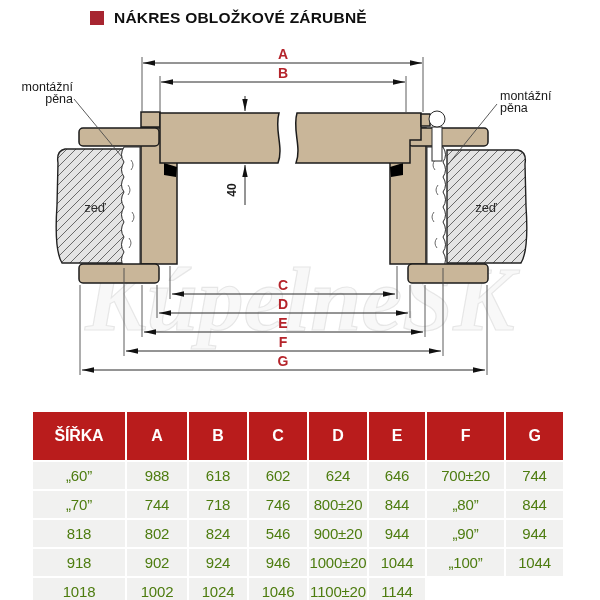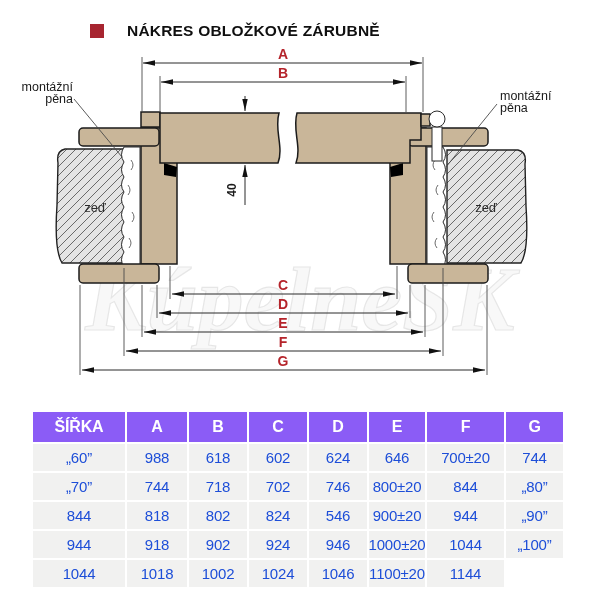--- a/index.html
+++ b/index.html
@@ -2,43 +2,43 @@
 <html><head>
 <meta charset="utf-8">
 <style>
   html,body{margin:0;padding:0}
   body{
     width:600px;height:600px;position:relative;overflow:hidden;
     background:#ffffff;font-family:"Liberation Sans",sans-serif;
   }
   .title-row{position:absolute;left:90px;top:8px;display:flex;align-items:center;gap:9px}
   .title-sq{width:14px;height:14px;background:#a72530}
-  .page-title{font-size:15.5px;font-weight:800;color:#0f0f0f;letter-spacing:.2px;margin:14px;white-space:nowrap}
+  .page-title{font-size:15.5px;font-weight:800;color:#0f0f0f;letter-spacing:.2px;margin:1px;white-space:nowrap}
 
   svg.diagram{position:absolute;left:0;top:36px;display:block}
 
   .dimline{stroke:#2a2a2a;stroke-width:1}
   .extline{stroke:#4a4a4a;stroke-width:.9}
   .leader{stroke:#4a4a4a;stroke-width:.9;fill:none}
   .dimlabel{font:bold 14px "Liberation Sans",sans-serif;fill:#b5242b;text-anchor:middle}
   .anno{font:12.5px "Liberation Sans",sans-serif;fill:#1a1a1a}
   .wallword{font:13px "Liberation Sans",sans-serif;fill:#2a2a2a;text-anchor:middle}
   .thick40{font:bold 12px "Liberation Sans",sans-serif;fill:#1a1a1a;text-anchor:middle}
   .tan{fill:#c9b699;stroke:#1b1b1b;stroke-width:1.5}
   .white-part{fill:#ffffff;stroke:#2a2a2a;stroke-width:1}
   .wm{font:italic bold 92px "Liberation Serif",serif;fill:#f4f4f4;stroke:#d3d3d3;stroke-width:1.2;opacity:.55;text-anchor:middle}
 
   .size-table{
     position:absolute;left:33px;top:412px;
     display:grid;grid-template-columns:92px 60px 58px 58px 58px 56px 77px 57px;
     gap:2px;background:#ffffff;
   }
   .cell{display:flex;align-items:center;justify-content:center;letter-spacing:-.2px}
-  .cell.header{background:#8b5cf6;color:#ffffff;font-weight:700;font-size:16px;height:30px}
-  .cell.data{background:#f1f1f0;color:#1d4ed8;font-size:15px;height:27px}
+  .cell.header{background:#b91c1c;color:#ffffff;font-weight:700;font-size:16px;height:48px}
+  .cell.data{background:#f1f1f0;color:#4d7c0f;font-size:15px;height:27px}
 </style>
 </head>
 <body>
 
 <div class="title-row">
   <div class="title-sq"></div>
   <h1 class="page-title">NÁKRES OBLOŽKOVÉ ZÁRUBNĚ</h1>
 </div>
 
 <svg class="diagram" width="600" height="374" viewBox="0 36 600 374">
@@ -129,21 +129,20 @@
     <div class="cell data">988</div>
     <div class="cell data">618</div>
     <div class="cell data">602</div>
     <div class="cell data">624</div>
     <div class="cell data">646</div>
     <div class="cell data">700±20</div>
     <div class="cell data">744</div>
     <div class="cell data">„70”</div>
     <div class="cell data">744</div>
     <div class="cell data">718</div>
-    <div class="cell data">702</div>
     <div class="cell data">746</div>
     <div class="cell data">800±20</div>
     <div class="cell data">844</div>
     <div class="cell data">„80”</div>
     <div class="cell data">844</div>
     <div class="cell data">818</div>
     <div class="cell data">802</div>
     <div class="cell data">824</div>
     <div class="cell data">546</div>
     <div class="cell data">900±20</div>

